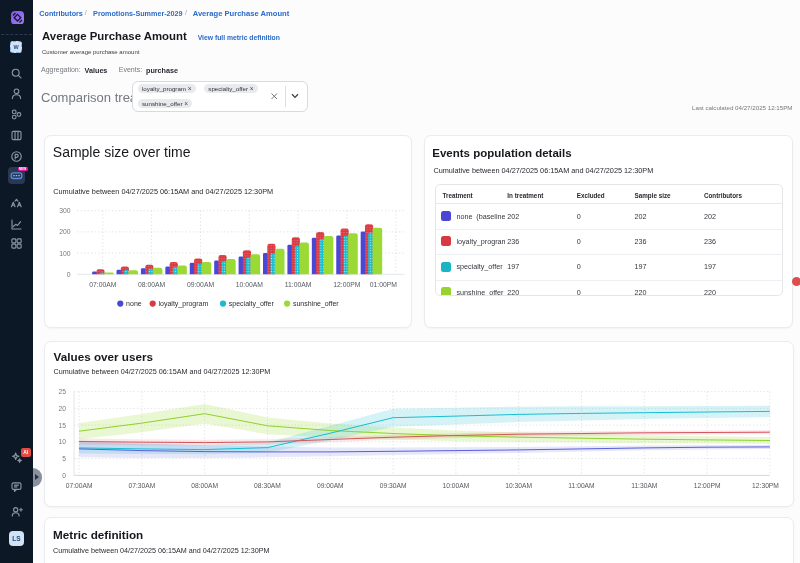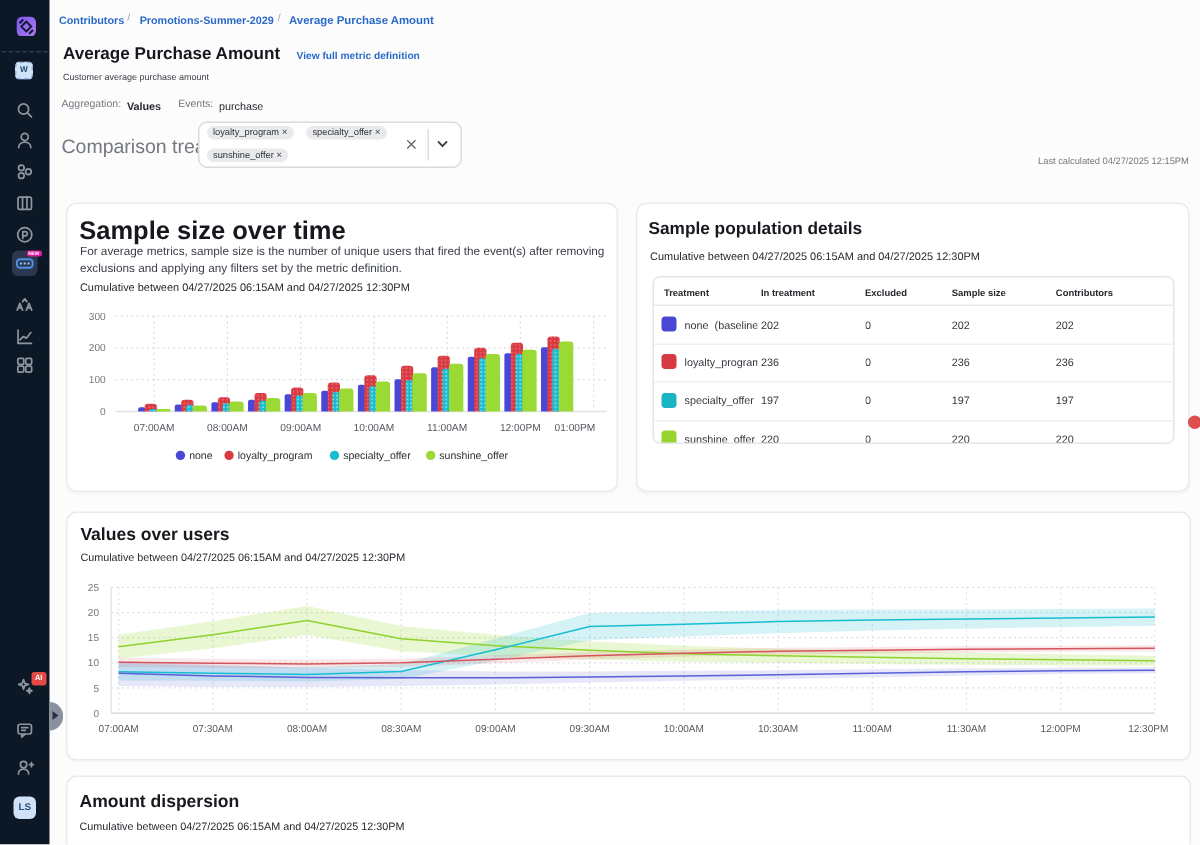--- a/index.html
+++ b/index.html
@@ -89,41 +89,40 @@
 <span class="abs" style="left:185.1px;top:9.3px;font-size:7px;color:#9aa0a8">/</span>
 <span class="abs" style="left:192.7px;top:9px;font-size:7.6px;font-weight:700;color:#2a6ac8">Average Purchase Amount</span>
 
 <div class="abs" style="left:42px;top:30.4px;font-size:11.4px;font-weight:700;color:#16181d">Average Purchase Amount</div>
 <div class="abs" style="left:197.7px;top:34.2px;font-size:6.8px;font-weight:700;color:#2a6ac8">View full metric definition</div>
 <div class="abs" style="left:42px;top:48.6px;font-size:6px;color:#3c4047">Customer average purchase amount</div>
 
 <span class="abs" style="left:41px;top:66px;font-size:7px;color:#74787f">Aggregation:</span>
 <span class="abs" style="left:84.6px;top:65.8px;font-size:7.2px;font-weight:600;color:#26292f">Values</span>
 <span class="abs" style="left:118.8px;top:66px;font-size:7px;color:#74787f">Events:</span>
-<span class="abs" style="left:146px;top:65.8px;font-size:7.2px;font-weight:400;color:#26292f">purchase</span>
+<span class="abs" style="left:146px;top:65.8px;font-size:7.2px;font-weight:700;color:#26292f">purchase</span>
 
 <div class="abs" style="left:41px;top:89.8px;font-size:13px;color:#74787f">Comparison treatments</div>
 
 <div class="abs" style="left:131.8px;top:80.7px;width:176px;height:31.8px;border:1px solid #d8dade;border-radius:6px;background:#fff"></div>
 <div class="abs" style="left:138px;top:84.3px;height:9px;line-height:9px;padding:0 4px;background:#e9eaed;border-radius:4.5px;font-size:6.2px;color:#2f3237">loyalty_program <span style="font-size:6.6px;color:#44474c">×</span></div>
 <div class="abs" style="left:204.3px;top:84.3px;height:9px;line-height:9px;padding:0 4px;background:#e9eaed;border-radius:4.5px;font-size:6.2px;color:#2f3237">specialty_offer <span style="font-size:6.6px;color:#44474c">×</span></div>
 <div class="abs" style="left:138px;top:99.4px;height:9px;line-height:9px;padding:0 4px;background:#e9eaed;border-radius:4.5px;font-size:6.2px;color:#2f3237">sunshine_offer <span style="font-size:6.6px;color:#44474c">×</span></div>
 <svg class="abs" style="left:269.5px;top:91.5px" width="9" height="9">
       <path d="M1.5 1.5 L7 7 M7 1.5 L1.5 7" stroke="#64686e" stroke-width="0.9"></path>
     </svg>
 <div class="abs" style="left:284.8px;top:85.9px;width:1px;height:21.4px;background:#dcdee2"></div>
 <svg class="abs" style="left:290.5px;top:93px" width="8" height="6">
       <path d="M1 1.2 L4 4.4 L7 1.2" stroke="#3c4047" stroke-width="1.3" fill="none"></path>
     </svg>
 
 <div class="abs" style="left:0;top:104.4px;width:792.5px;text-align:right;font-size:6.2px;color:#74787f">Last calculated 04/27/2025 12:15PM</div>
 
 <div class="card" style="left:43.5px;top:135px;width:368px;height:193px"></div>
-<div class="abs" style="left:52.8px;top:143.6px;font-size:17px;font-weight:700;color:#16181d">Sample size over time</div>
-<div class="abs" style="left:53.3px;top:163px;width:358px;font-size:7.85px;line-height:10.8px;color:#3c4047">For average metrics, sample size is the number of unique users that fired the event(s) after removing exclusions and applying any filters set by the metric definition.</div>
+<div class="abs" style="left:52.8px;top:143.6px;font-size:14px;font-weight:400;color:#16181d">Sample size over time</div>
 <div class="abs" style="left:53.3px;top:186.8px;font-size:7.3px;color:#26292f">Cumulative between 04/27/2025 06:15AM and 04/27/2025 12:30PM</div>
 <svg width="368" height="95" style="position:absolute;left:43.5px;top:200.0px">
       <defs>
         <pattern id="tdot" width="2.6" height="2.6" patternUnits="userSpaceOnUse">
           <rect width="2.6" height="2.6" fill="#18bcd1"></rect>
           <rect x="0.8" y="0.8" width="1" height="1" fill="#b9ecf2"></rect>
         </pattern>
         <pattern id="rdot" width="2.6" height="2.6" patternUnits="userSpaceOnUse">
           <rect width="2.6" height="2.6" fill="#d93a42"></rect>
           <rect x="0.4" y="0.9" width="0.9" height="0.9" fill="#ea858a"></rect>
@@ -205,21 +204,21 @@
       <text x="16.1" y="9" font-size="7" fill="#2b2e34">none</text>
       <circle cx="42.7" cy="6.6" r="3.1" fill="#d93a42"></circle>
       <text x="48.5" y="9" font-size="7" fill="#2b2e34">loyalty_program</text>
       <circle cx="113.0" cy="6.6" r="3.1" fill="#18bcd1"></circle>
       <text x="118.8" y="9" font-size="7" fill="#2b2e34">specialty_offer</text>
       <circle cx="177.1" cy="6.6" r="3.1" fill="#9bd934"></circle>
       <text x="182.9" y="9" font-size="7" fill="#2b2e34">sunshine_offer</text>
     </svg>
 
 <div class="card" style="left:423.5px;top:135px;width:369.5px;height:193px"></div>
-<div class="abs" style="left:432.3px;top:147.2px;font-size:11.5px;font-weight:700;color:#16181d">Sample population details</div>
+<div class="abs" style="left:432.3px;top:147.2px;font-size:11.5px;font-weight:700;color:#16181d">Events population details</div>
 <div class="abs" style="left:433.4px;top:165.6px;font-size:7.3px;color:#26292f">Cumulative between 04/27/2025 06:15AM and 04/27/2025 12:30PM</div>
 <div class="abs" style="left:434.6px;top:183.9px;width:348.4px;height:112.6px;border:1px solid #e4e6ea;border-radius:5px;overflow:hidden;background:#fff">
   <div style="position:absolute;left:0;top:18.5px;width:100%;height:1px;background:#e7e9ec"></div>
   <span class="abs" style="left:7px;top:6.9px;font-size:6.3px;font-weight:700;color:#26292e">Treatment</span>
   <span class="abs" style="left:71.7px;top:6.9px;font-size:6.3px;font-weight:700;color:#26292e">In treatment</span>
   <span class="abs" style="left:141.1px;top:6.9px;font-size:6.3px;font-weight:700;color:#26292e">Excluded</span>
   <span class="abs" style="left:198.9px;top:6.9px;font-size:6.3px;font-weight:700;color:#26292e">Sample size</span>
   <span class="abs" style="left:268.3px;top:6.9px;font-size:6.3px;font-weight:700;color:#26292e">Contributors</span>
   <div style="position:absolute;left:5.6px;top:26.1px;width:10px;height:10px;border-radius:2.5px;background:#4a46d6"></div>
       <div style="position:absolute;left:20.8px;top:26.7px;width:48.6px;overflow:hidden;white-space:nowrap;font-size:7.2px;color:#33373d">none&nbsp;&nbsp;(baseline)</div>
@@ -295,17 +294,17 @@
       <text x="349.1" y="103.0" font-size="6.7" fill="#55595f" text-anchor="middle">09:30AM</text>
       <text x="411.9" y="103.0" font-size="6.7" fill="#55595f" text-anchor="middle">10:00AM</text>
       <text x="474.7" y="103.0" font-size="6.7" fill="#55595f" text-anchor="middle">10:30AM</text>
       <text x="537.5" y="103.0" font-size="6.7" fill="#55595f" text-anchor="middle">11:00AM</text>
       <text x="600.3" y="103.0" font-size="6.7" fill="#55595f" text-anchor="middle">11:30AM</text>
       <text x="663.1" y="103.0" font-size="6.7" fill="#55595f" text-anchor="middle">12:00PM</text>
       <text x="721.5" y="103.0" font-size="6.7" fill="#55595f" text-anchor="middle">12:30PM</text>
     </svg>
 
 <div class="card" style="left:43.5px;top:516.8px;width:750px;height:62px"></div>
-<div class="abs" style="left:53px;top:527.8px;font-size:11.7px;font-weight:700;color:#16181d">Amount dispersion</div>
+<div class="abs" style="left:53px;top:527.8px;font-size:11.7px;font-weight:700;color:#16181d">Metric definition</div>
 <div class="abs" style="left:53px;top:545.8px;font-size:7.2px;color:#26292f">Cumulative between 04/27/2025 06:15AM and 04/27/2025 12:30PM</div>
 
 <div class="abs" style="left:791.5px;top:276.5px;width:9px;height:9px;border-radius:50%;background:#dd4f4c"></div>
 
 </div>
 </body></html>

